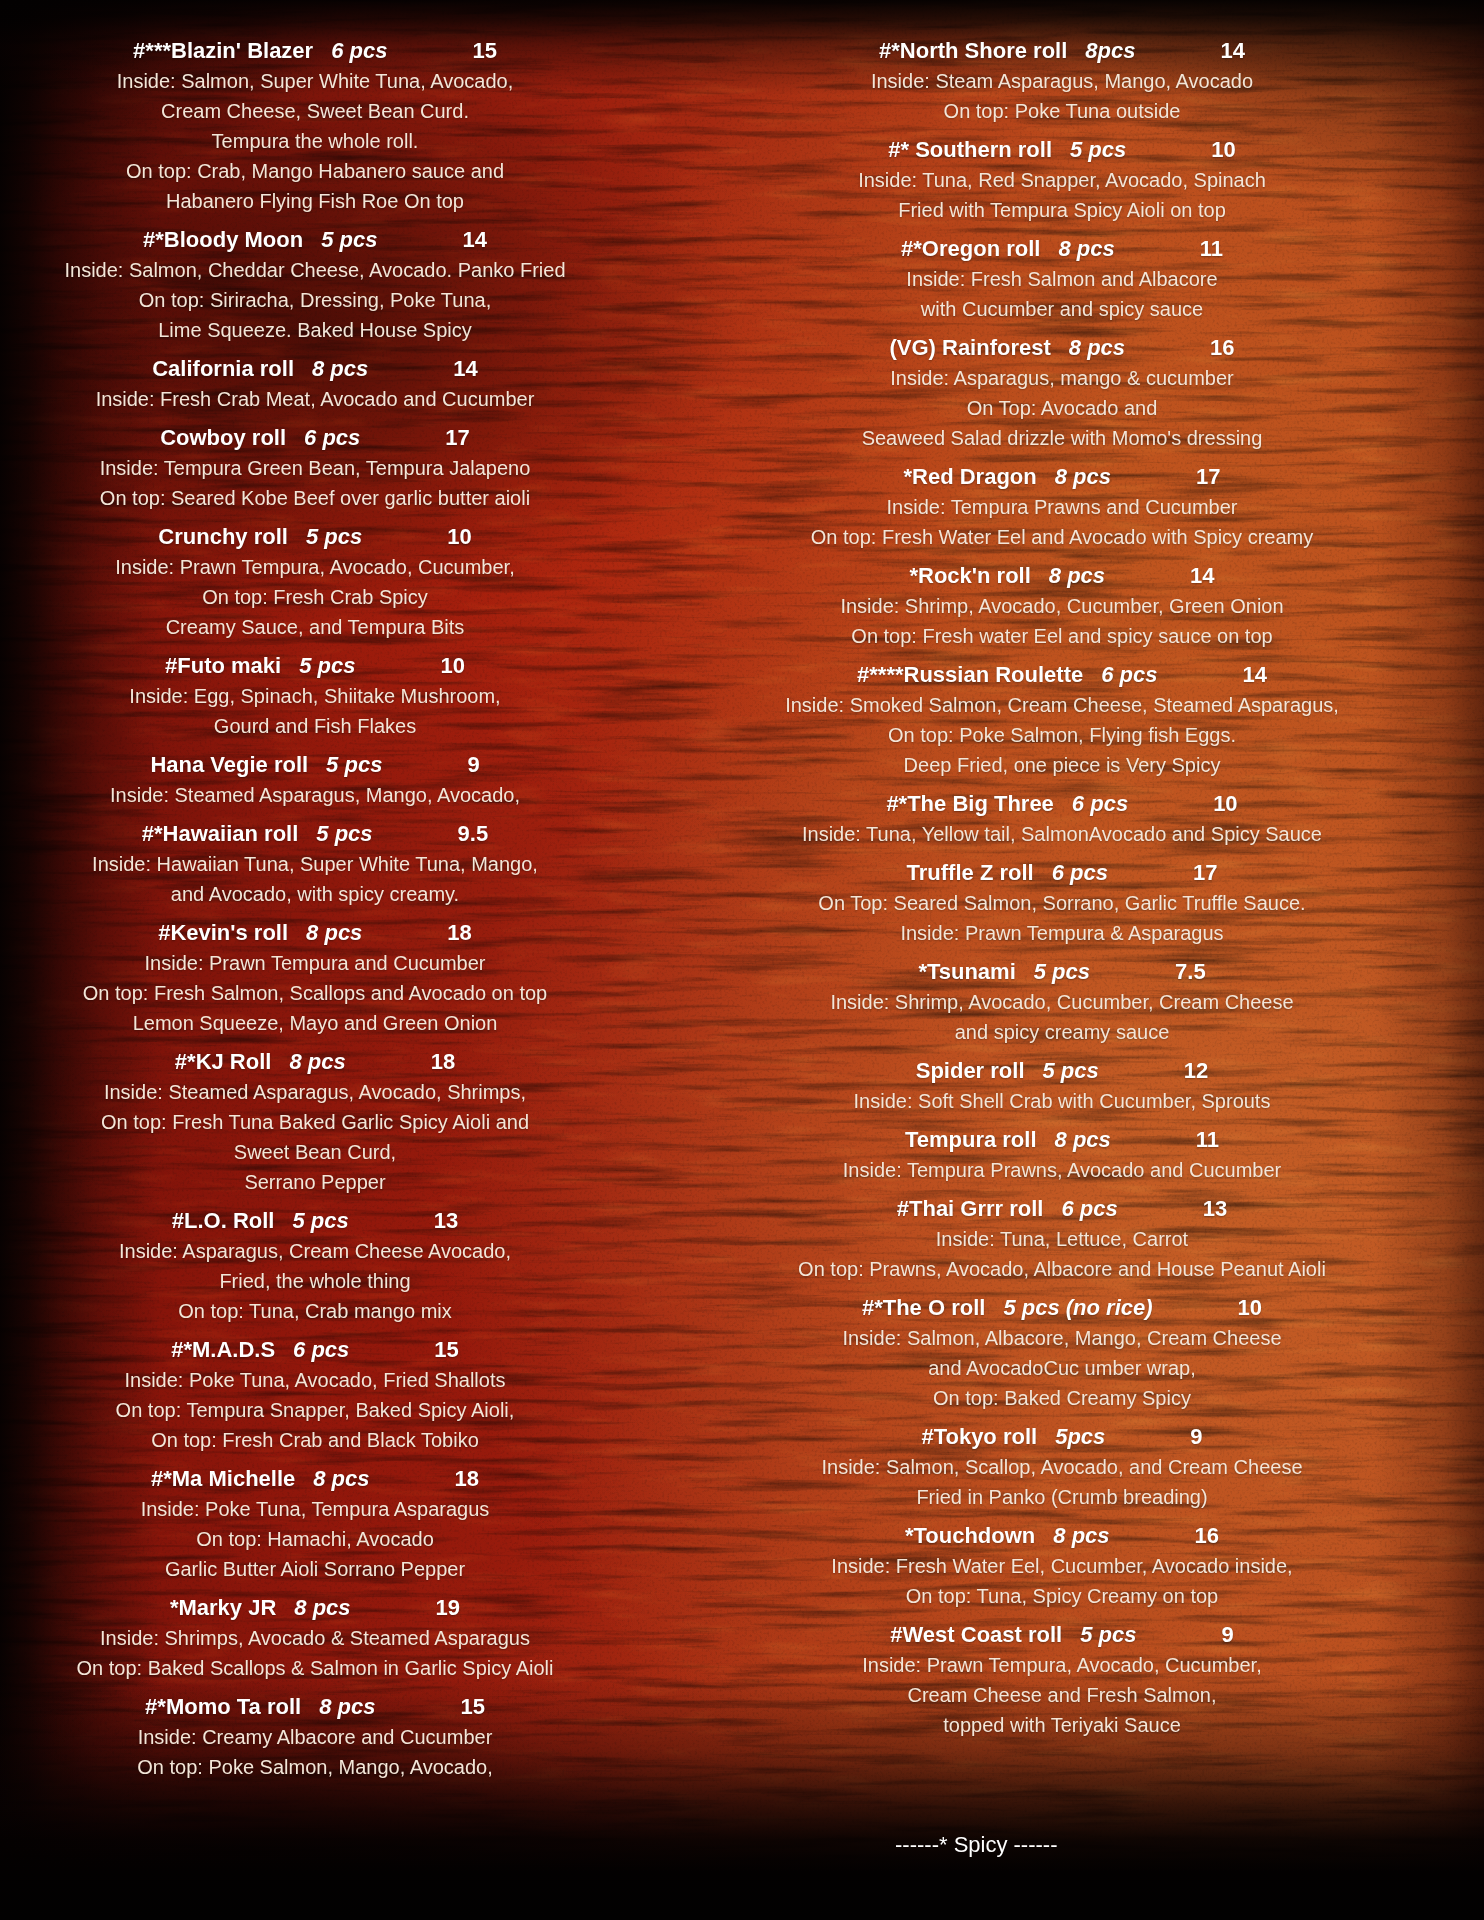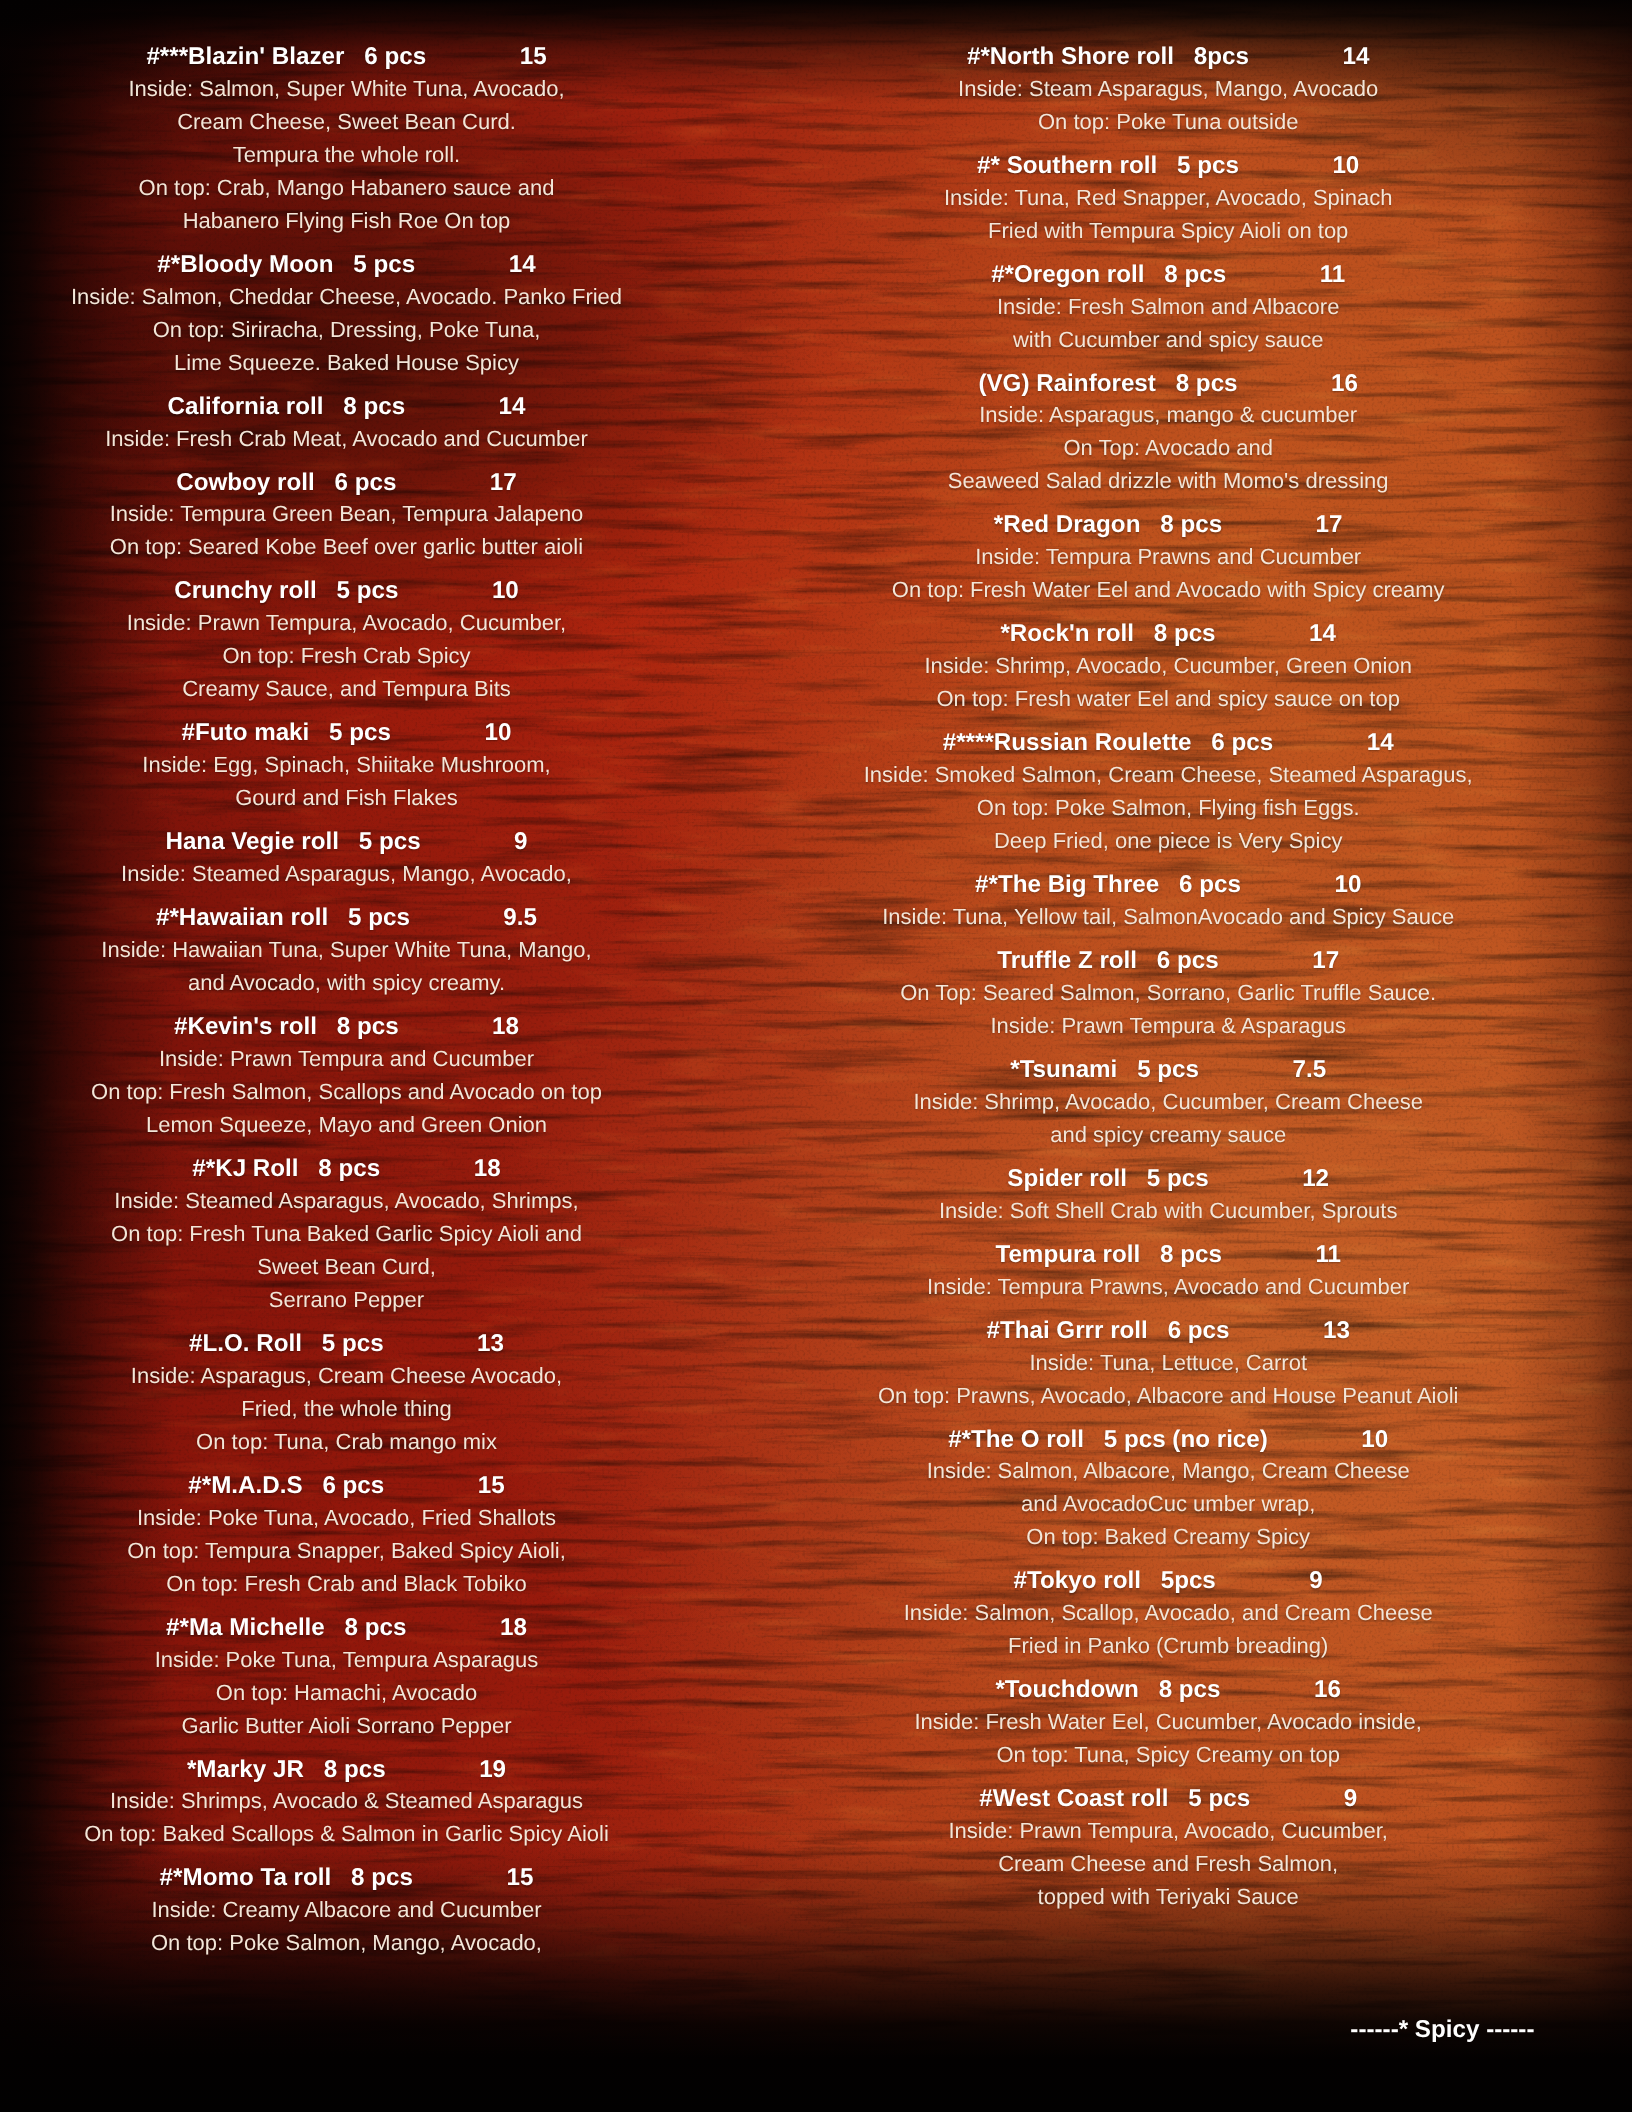--- a/index.html
+++ b/index.html
@@ -44,30 +44,30 @@
   }
   .col-left{left:15px;width:600px;}
   .col-right{left:762px;width:600px;}
   .menu-item{margin-top:9px;}
   .menu-item:first-child{margin-top:0;}
   .item-header{
     display:flex;justify-content:center;align-items:baseline;
     line-height:30px;font-size:22px;font-weight:bold;color:#ffffff;
     white-space:pre;text-shadow:0 1px 2px rgba(0,0,0,0.35);
   }
-  .item-qty{margin-left:18px;}
+  .item-qty{margin-left:18px;font-style:italic;}
   .spacer{display:inline-block;flex:0 1 85px;min-width:22px;}
   .item-desc-line{
     text-align:center;line-height:30px;font-size:20px;
     color:#f3e6d8;white-space:nowrap;
     text-shadow:0 1px 2px rgba(0,0,0,0.30);
   }
   .footer-note{
     position:absolute;z-index:3;left:895px;width:500px;top:1830px;
-    text-align:right;font-size:22px;font-weight:bold;color:#ffffff;
+    text-align:left;font-size:22px;font-weight:normal;color:#ffffff;
     line-height:30px;white-space:pre;
   }
 </style>
 </head>
 <body>
 
 <div class="page">
   <div class="bg-base"></div>
 
   <svg class="tex tex-streaks" viewBox="0 0 1484 1920" preserveAspectRatio="none" aria-hidden="true">

